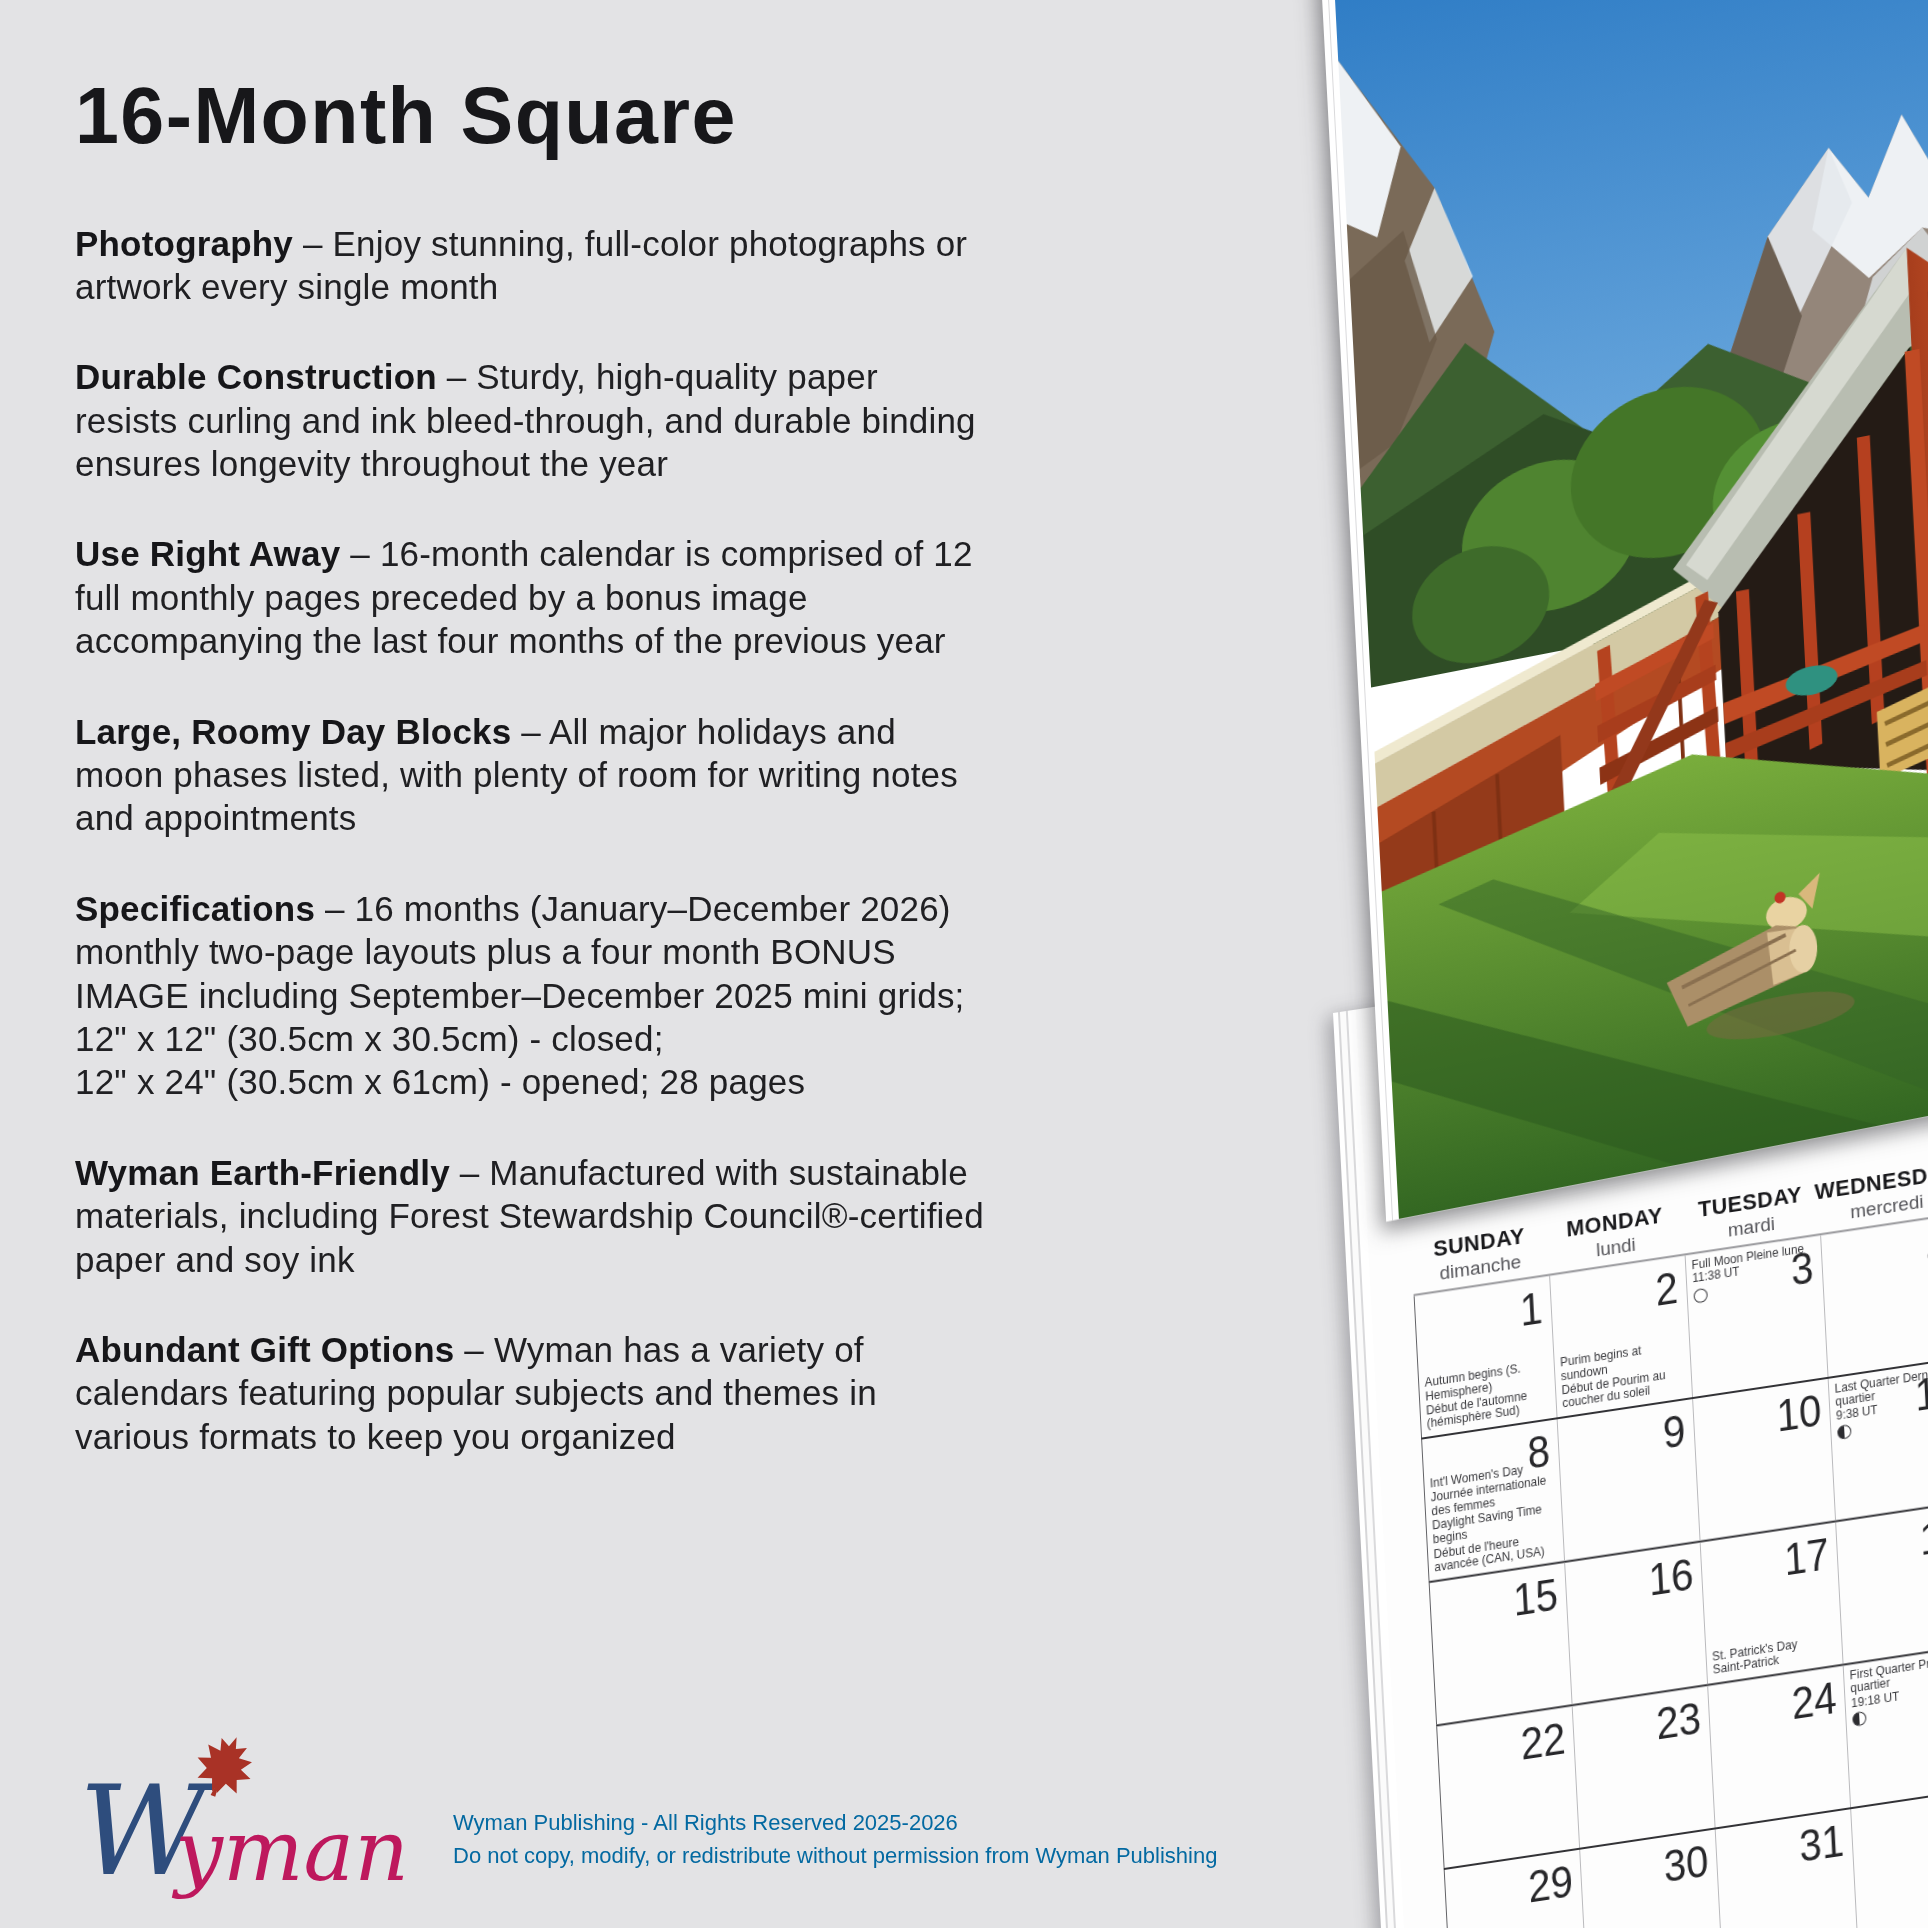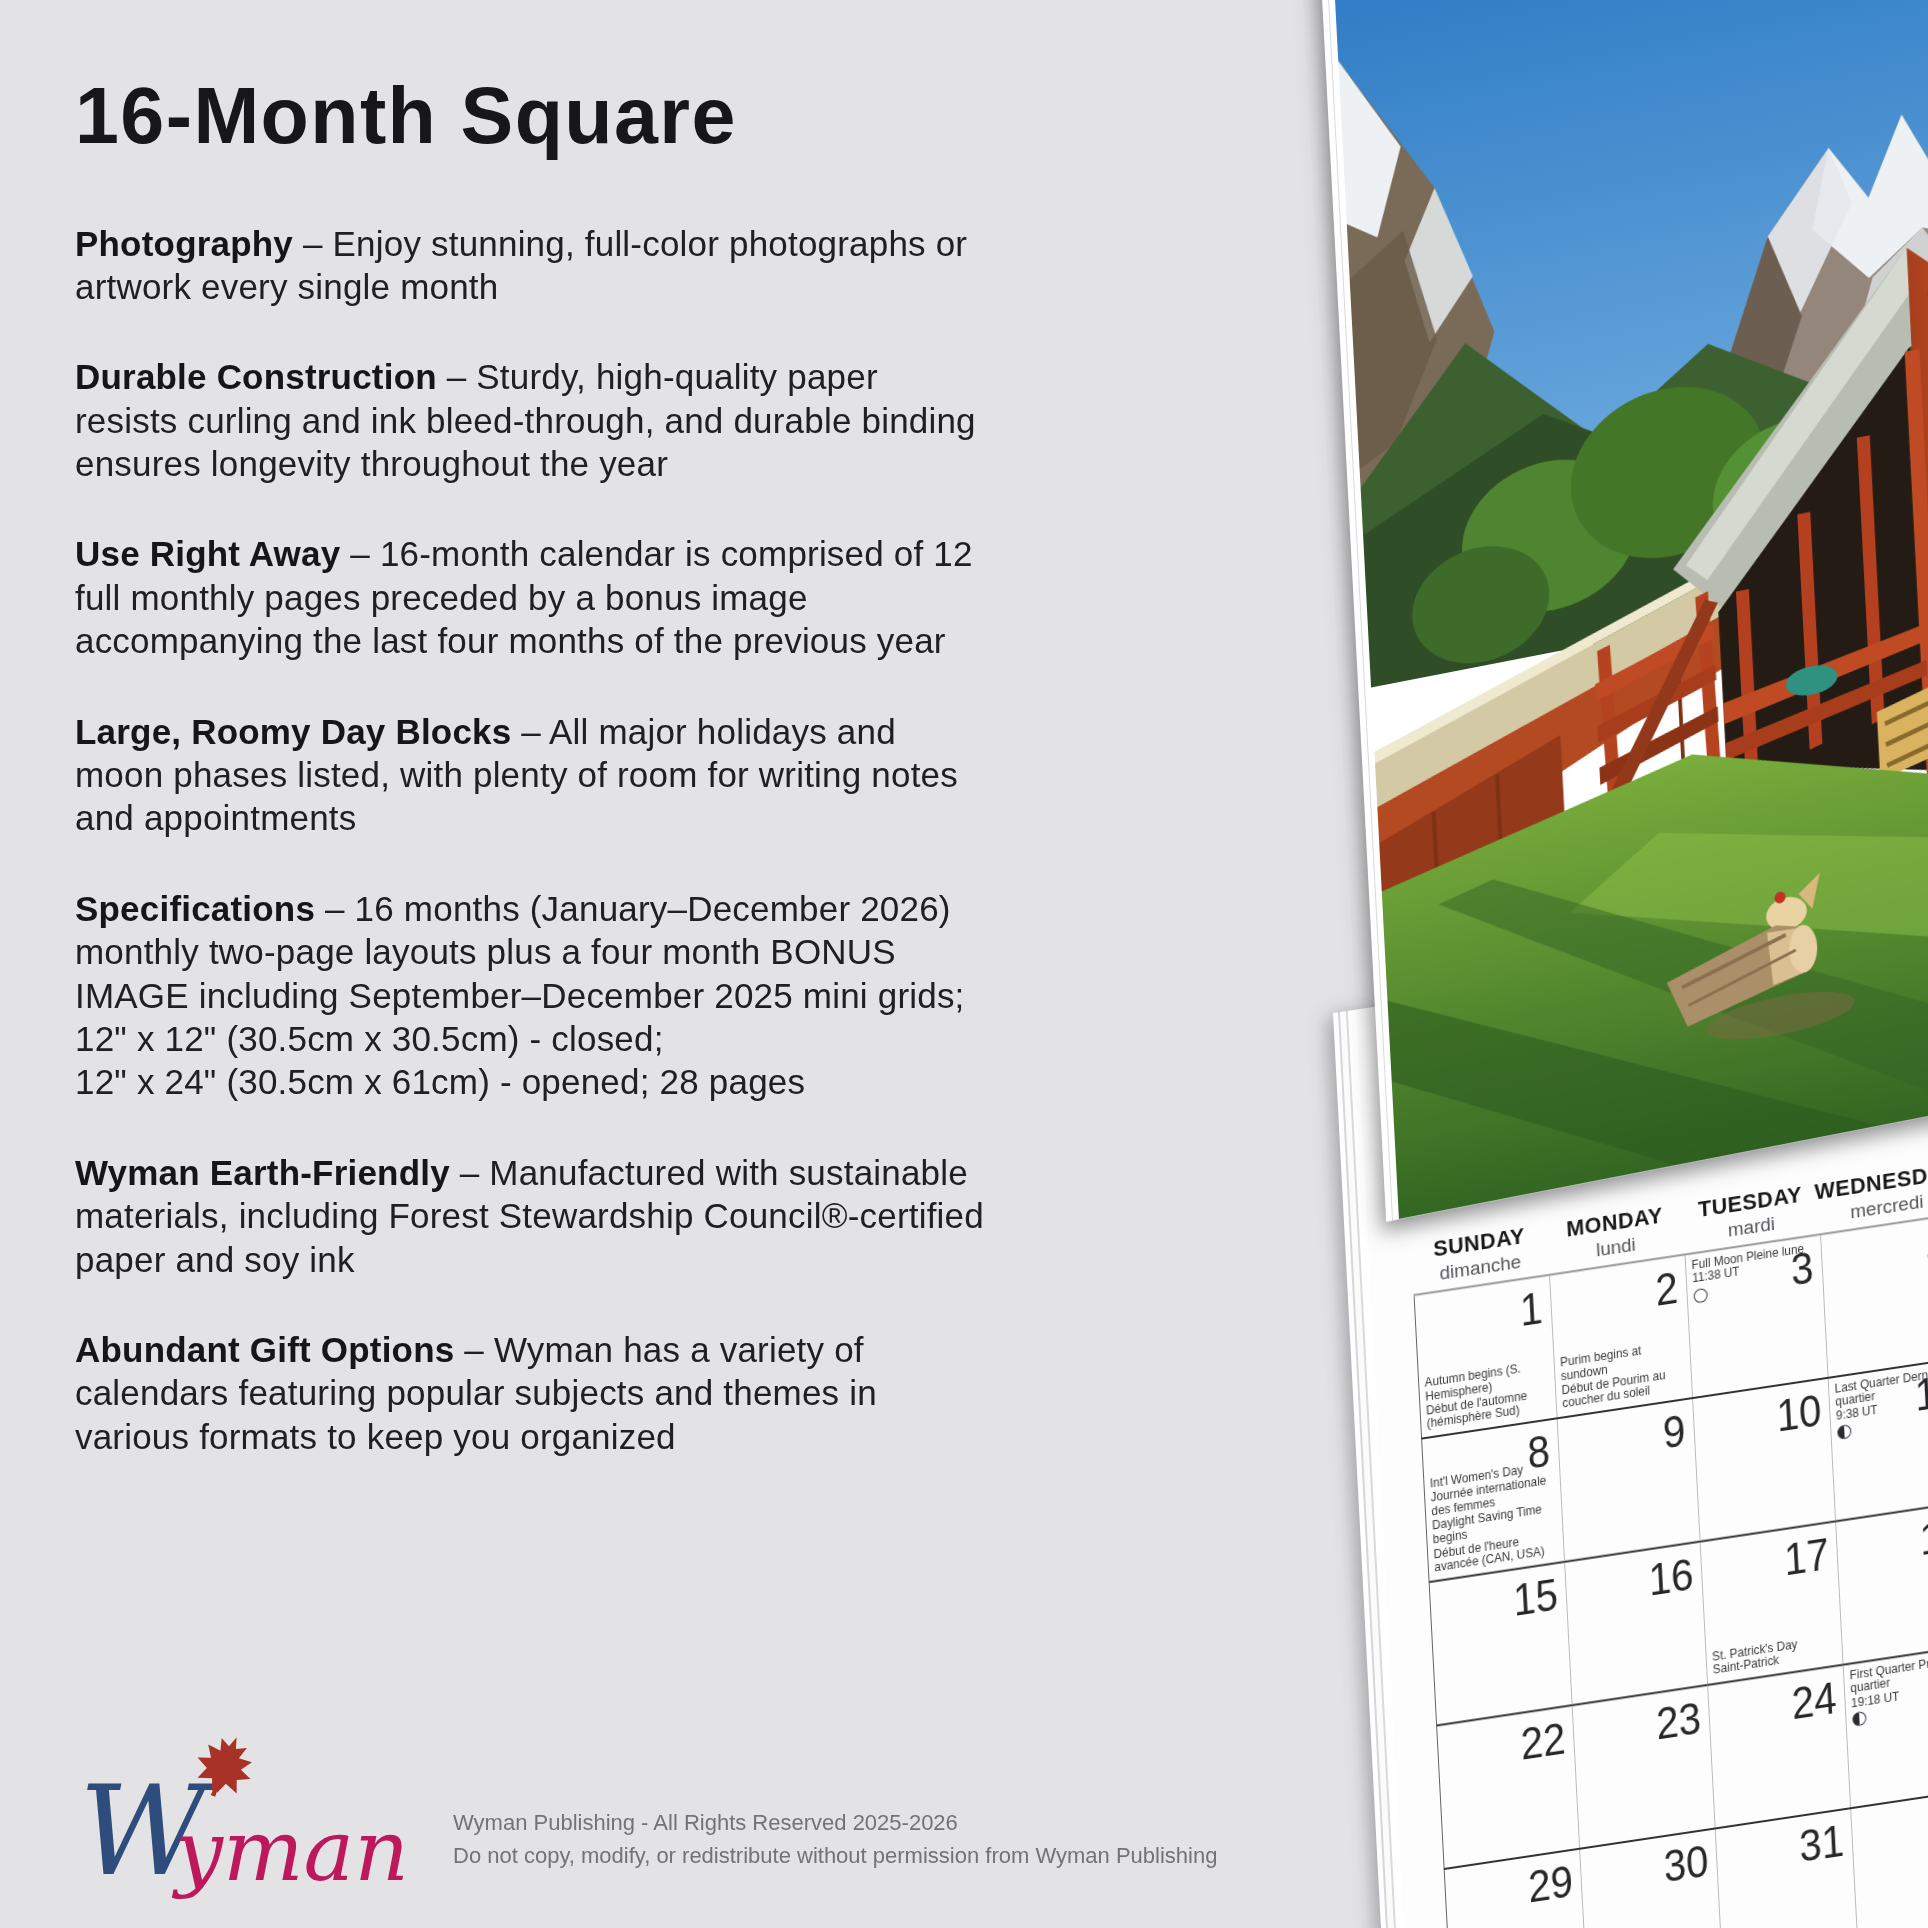--- a/index.html
+++ b/index.html
@@ -27,21 +27,21 @@
   .logo{position:relative;width:348px;height:160px;}
   .logo-w{
     font-family:"DejaVu Serif","Liberation Serif",serif;font-style:italic;
     color:#2e4d7d;font-size:124px;line-height:1;position:absolute;left:0;bottom:7.5px;
   }
   .logo-rest{
     font-family:"DejaVu Serif","Liberation Serif",serif;font-style:italic;
     color:#be185d;font-size:85px;line-height:1;position:absolute;left:96px;bottom:7.5px;
   }
   .logo-leaf{position:absolute;left:115px;top:-7.5px;width:62px;height:66px;transform:rotate(22deg);}
-  .copyright{padding:0 0 28px 26px;font-size:22px;line-height:1.5;color:#737373;}
+  .copyright{padding:0 0 28px 26px;font-size:22px;line-height:1.5;color:#0369a1;}
   
   .mockup{position:absolute;left:0;top:0;width:1928px;height:1928px;}
   .cal-page{
     position:absolute;left:1333px;top:1013px;width:1130px;height:1177px;
     background:#fdfdfd;transform-origin:0 0;
     transform:rotate(-8.5deg) skewX(-5.5deg);
     filter:drop-shadow(-5.6px 3.8px 9.4px rgba(40,40,48,.35));
   }
   .cal-page .page-edge{
     position:absolute;left:0;top:0;bottom:0;width:28px;

